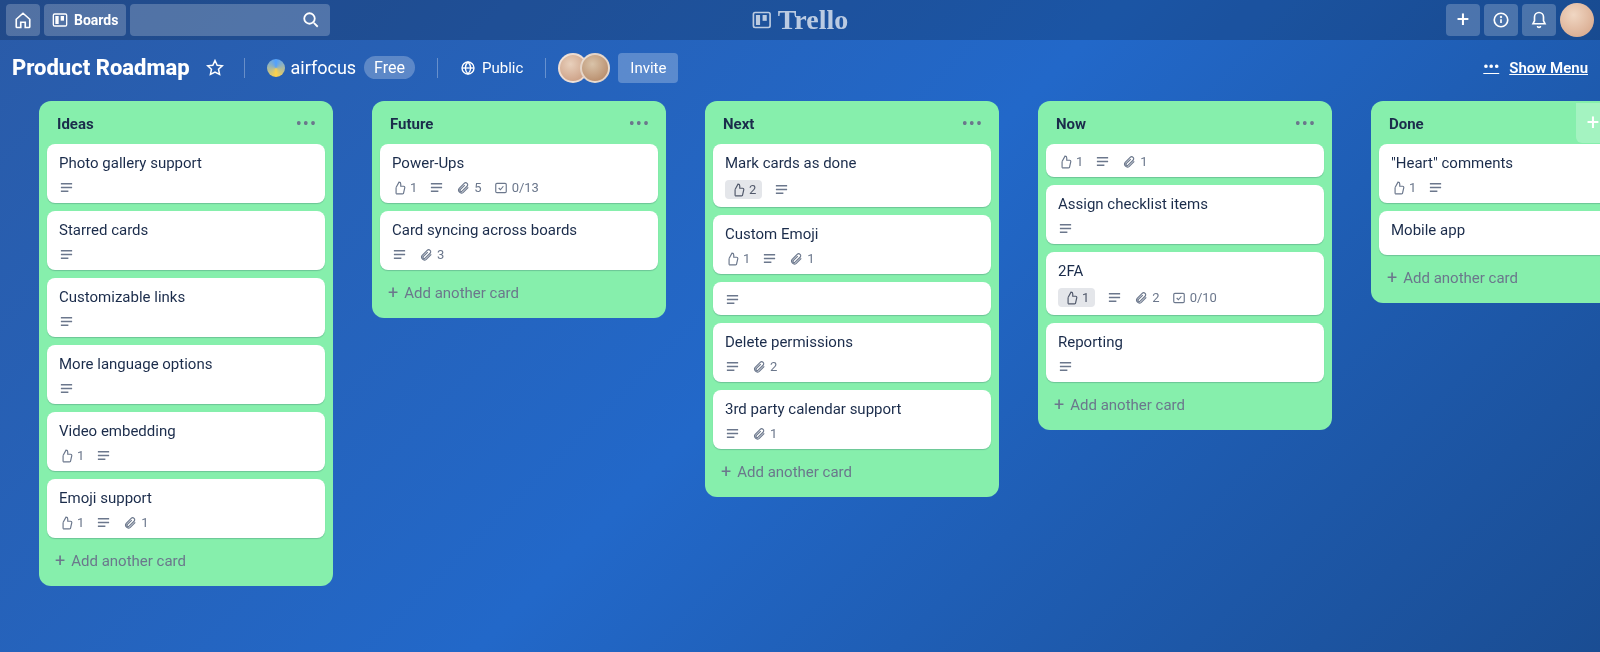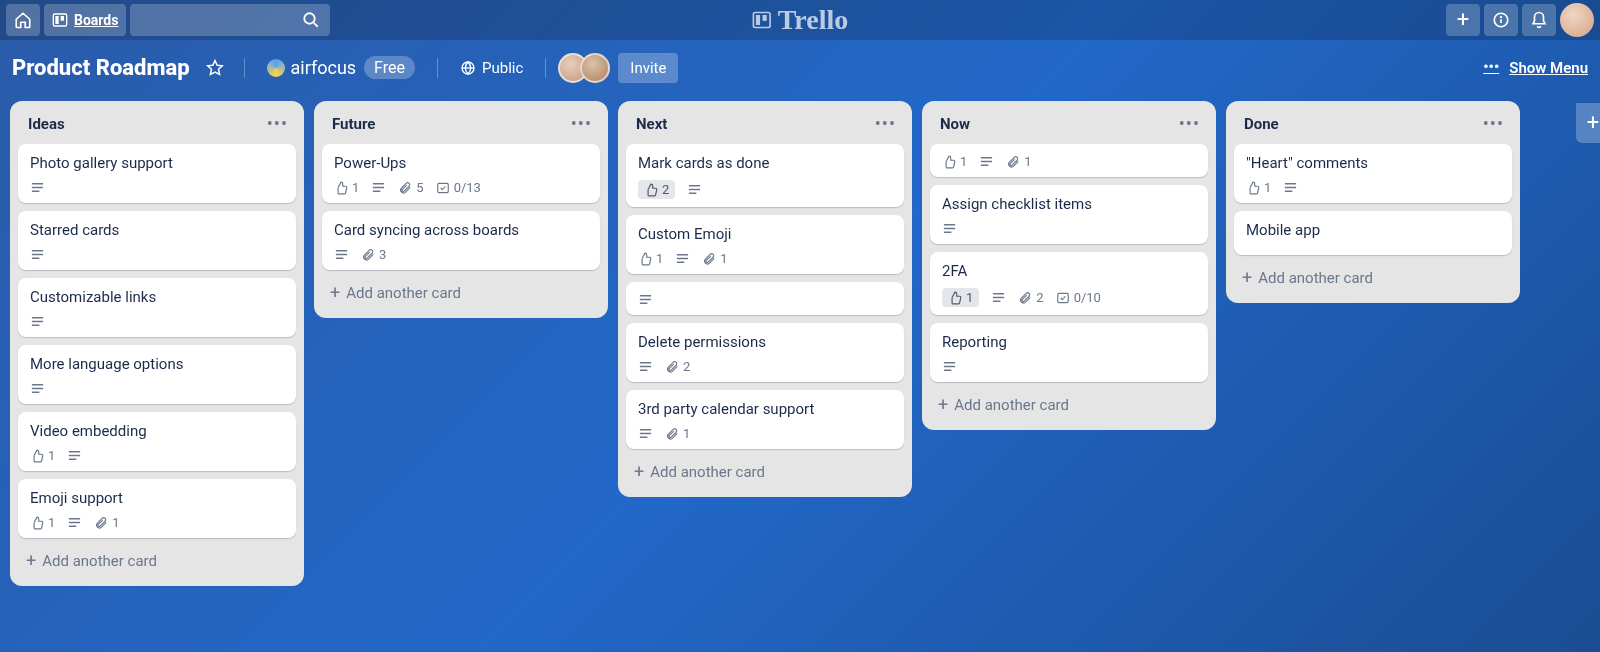--- a/index.html
+++ b/index.html
@@ -29,21 +29,21 @@
     color: #fff;
     display: flex;
     align-items: center;
     justify-content: center;
     padding: 0 8px;
     cursor: pointer;
     font-size: 14px;
     font-weight: 700;
   }
   .tb-btn.icon-only { width: 34px; padding: 0; }
-  .boards-label { margin-left: 6px; text-decoration: underline; }
+  .boards-label { margin-left: 6px; }
   .search {
     height: 32px;
     width: 200px;
     background: rgba(255,255,255,0.22);
     border-radius: 4px;
     display: flex;
     align-items: center;
     justify-content: flex-end;
     padding: 0 10px;
     color: #fff;
@@ -149,27 +149,28 @@
   .canvas {
     padding: 6px 10px;
     display: flex;
     gap: 10px;
     align-items: flex-start;
     height: calc(100% - 95px);
     overflow-x: hidden;
   }
   .list {
     width: 294px;
-    background: #e5e5e5;
+    background: #86efac;
     border-radius: 12px;
     padding: 10px 8px 10px 8px;
     display:flex;
     flex-direction: column;
     gap: 8px;
     flex-shrink: 0;
+    margin-left: 29px;
   }
   .list-header {
     display:flex;
     justify-content:space-between;
     align-items:center;
     padding: 2px 8px 2px 10px;
   }
   .list-title { font-size: 15px; font-weight: 700; color: #1b2c4b; }
   .dots { color: #6b778c; font-size: 18px; cursor:pointer; letter-spacing:1px; }
   .card {

